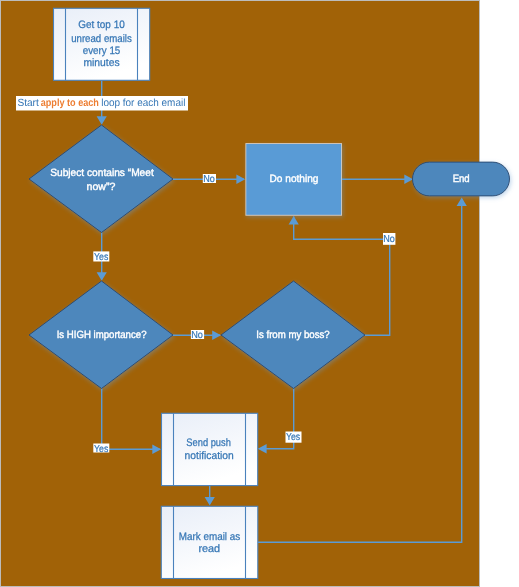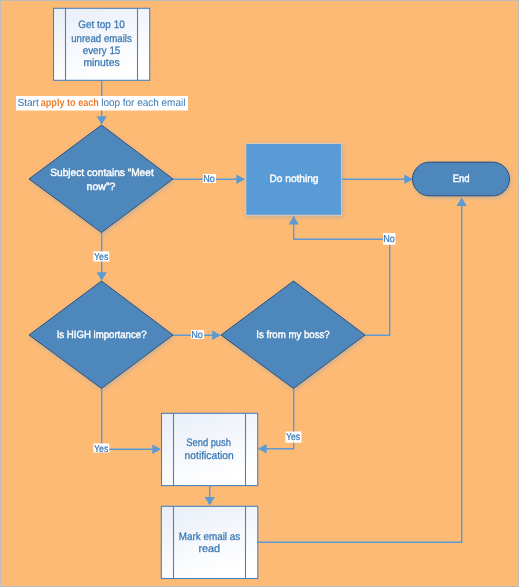--- a/index.html
+++ b/index.html
@@ -1,20 +1,20 @@
 <!DOCTYPE html>
 <html><head>
 <meta charset="utf-8">
 <title>Flowchart</title>
 <style>
   html, body { margin:0; padding:0; background:#ffffff; }
   body { width:519px; height:587px; overflow:hidden;
          font-family:"Liberation Sans", sans-serif; }
-  #canvas { position:relative; width:519px; height:587px; box-sizing:border-box;
-            border:1px solid #bcbcbc; background:#fdba74;text-align:center; }
+  #canvas { position:relative; width:480px; height:587px; box-sizing:border-box;
+            border:1px solid #bcbcbc; background:#a16207;text-align:center; }
   svg.diagram { position:absolute; left:-1px; top:-1px; width:519px; height:587px; display:block; }
   text { font-family:"Liberation Sans", sans-serif;
          -webkit-font-smoothing:antialiased; text-rendering:geometricPrecision; }
   .shape-label { text-anchor:middle; fill:#ffffff; font-size:10.5px;
                  paint-order:stroke; stroke:#ffffff; stroke-width:0.4px; }
   .proc-label  { text-anchor:middle; fill:#3576B5; font-size:10.8px;
                  paint-order:stroke; stroke:#3576B5; stroke-width:0.25px; }
   .edge-label  { text-anchor:middle; fill:#3576B5; font-size:10.2px;
                  paint-order:stroke; stroke:#3576B5; stroke-width:0.2px; }
   .caption     { font-size:10.5px; }

